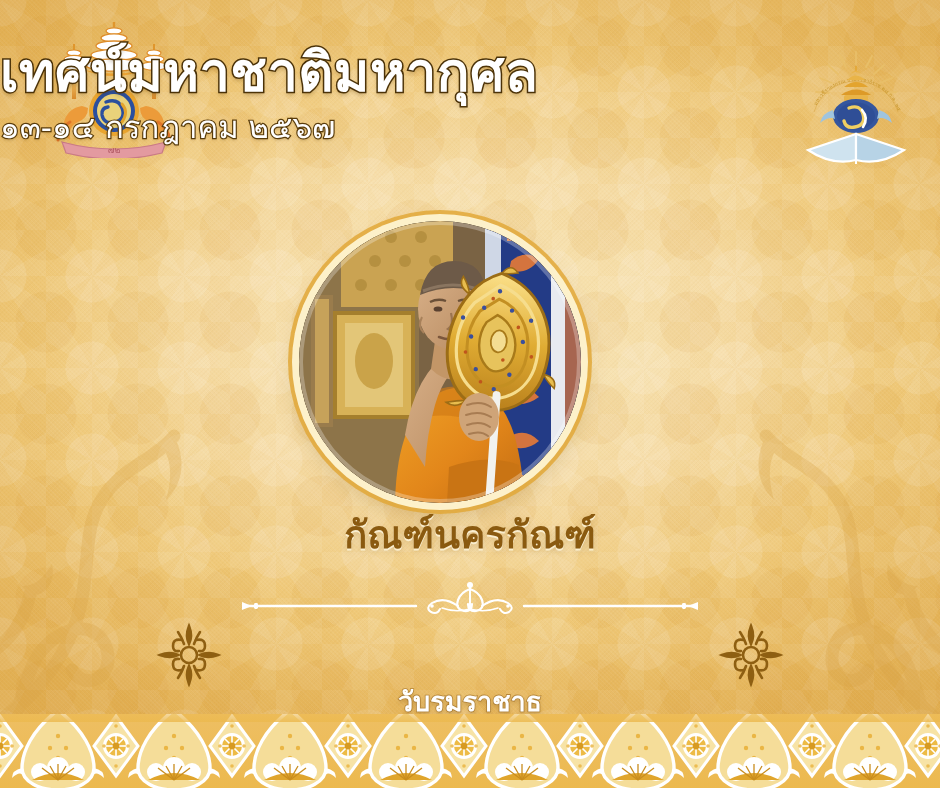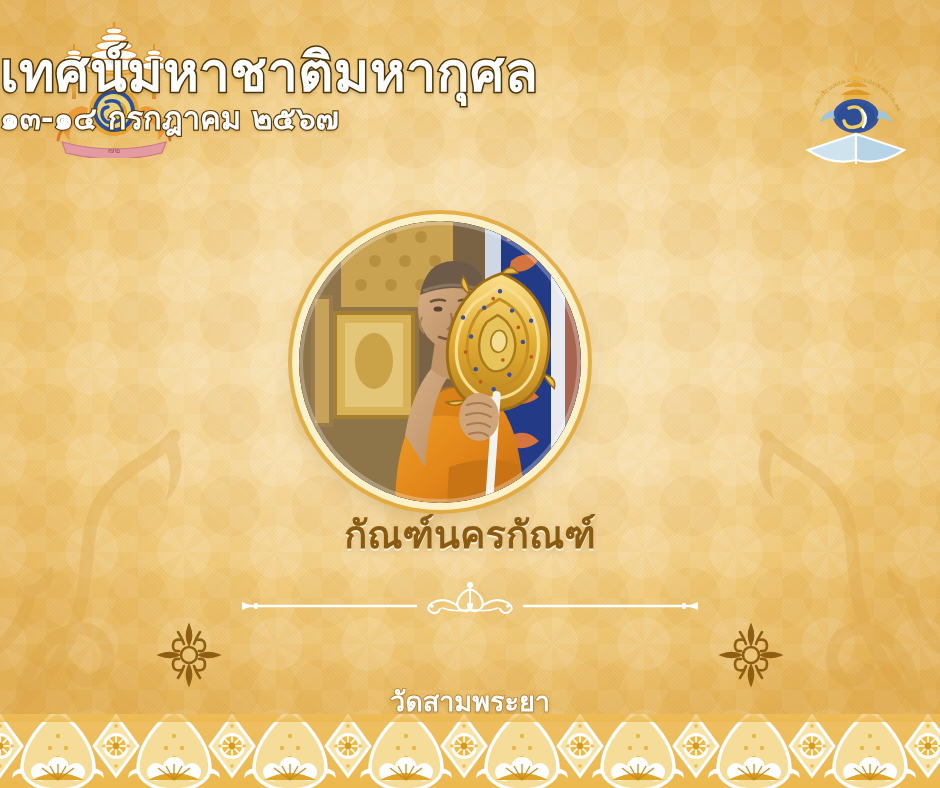--- a/index.html
+++ b/index.html
@@ -76,23 +76,23 @@
   .title-wrap{position:absolute;left:0;right:0;top:46px;text-align:left;}
   .main-title{
     font-family:"DejaVu Sans", sans-serif;
     font-size:54px;font-weight:700;letter-spacing:.5px;line-height:1;
     color:#ffffff;
     -webkit-text-stroke:3px #4a3209;
     paint-order:stroke fill;
     text-shadow:0 3px 4px rgba(90,58,10,.32);
   }
   .date-line{
-    margin-top:3px;
+    margin-top:12px;
     font-family:"DejaVu Sans", sans-serif;
-    font-size:31px;font-weight:700;line-height:1;
+    font-size:31px;font-weight:400;line-height:1;
     color:#ffffff;
     -webkit-text-stroke:2.4px #5a3d0c;
     paint-order:stroke fill;
     text-shadow:0 2px 3px rgba(90,58,10,.30);
   }
 
   
   .portrait{
     position:absolute;left:299px;top:221px;width:282px;height:282px;border-radius:50%;
     box-shadow:0 0 0 7px rgba(255,246,214,.92), 0 0 0 11px rgba(226,168,56,.85),
@@ -446,21 +446,21 @@
       <path d="M44 22 q9 -2 9 6 q0 6 -6 5"></path>
       <path d="M30 52 q-9 2 -9 -6 q0 -6 6 -5"></path>
       <path d="M44 52 q9 2 9 -6 q0 -6 -6 -5"></path>
       <path d="M26 14 q4 6 6 12"></path>
         <path d="M48 14 q-4 6 -6 12"></path>
       <path d="M26 60 q4 -6 6 -12"></path>
         <path d="M48 60 q-4 -6 -6 -12"></path>
     </g>
   </svg>
 
-  <div class="temple">วัดสามพระยา</div>
+  <div class="temple">วับรมราชาธ</div>
 
   <div class="bottom-border">
     <div class="band-fade"></div>
     <svg viewBox="0 0 940 74" width="940" height="74" preserveAspectRatio="none">
       <defs>
         <g id="lotusUnit">
 
           <path d="M0 4 C 26 24, 36 46, 36 62 C 36 76, 18 84, 0 84 C -18 84, -36 76, -36 62 C -36 46, -26 24, 0 4 Z" fill="#f5dd99" stroke="#ffffff" stroke-width="3.4"></path>
           <g fill="#e9b23c" opacity=".9">
             <circle cx="0" cy="30" r="2.2"></circle>

